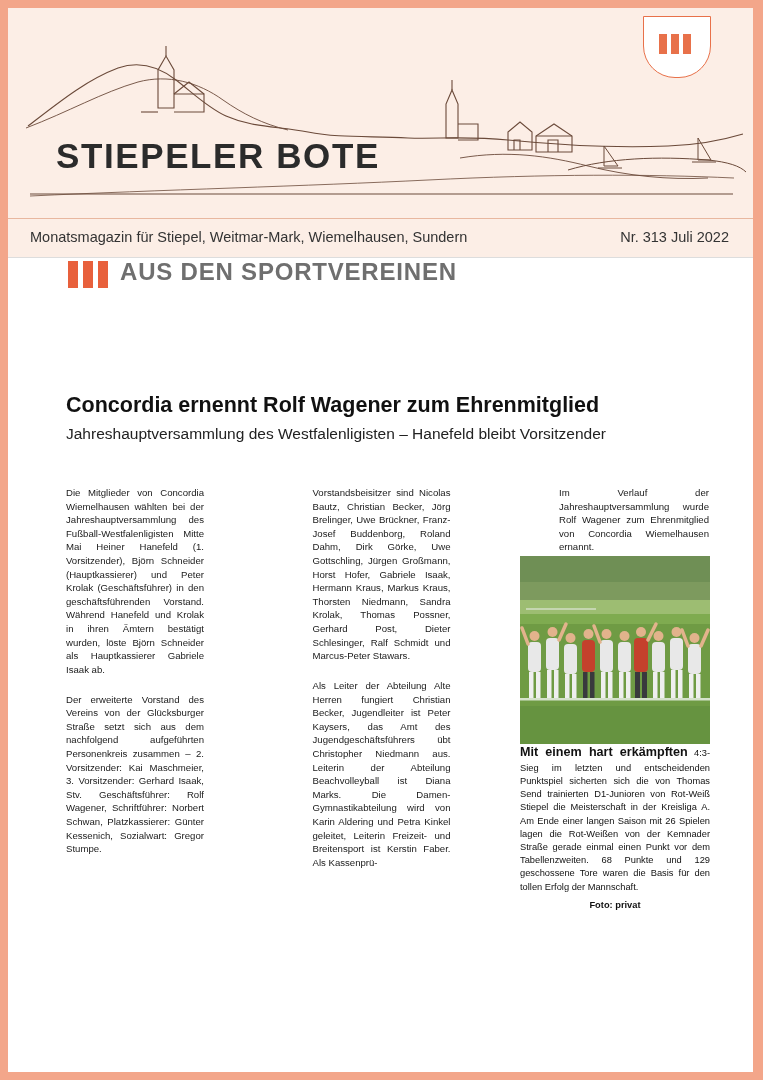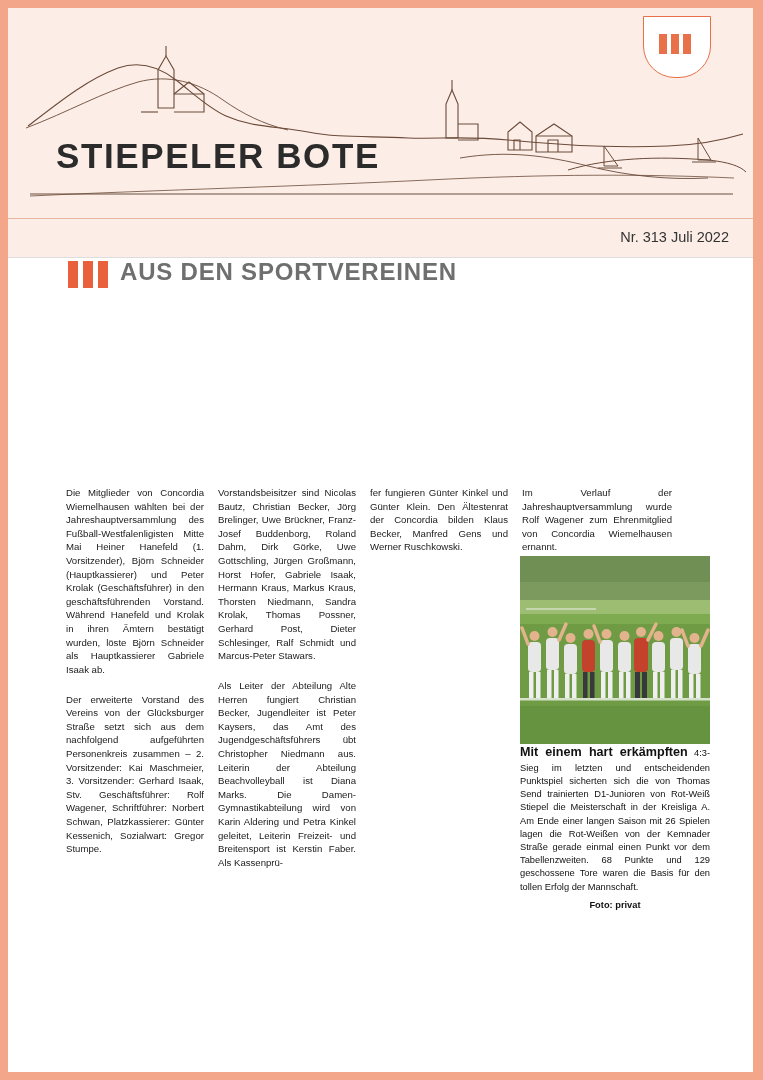--- a/index.html
+++ b/index.html
@@ -149,20 +149,21 @@
     line-height: 1.25;
   }
 
   .columns {
     position: absolute;
     left: 58px;
     top: 478px;
     width: 643px;
     display: flex;
     gap: 14px;
+    justify-content: space-between;
   }
   .col {
     width: 138px;
     font-size: 9.6px;
     line-height: 1.42;
     text-align: justify;
     color: #1a1a1a;
     hyphens: auto;
   }
   .col p {
@@ -259,44 +260,46 @@
         <i></i>
           <i></i>
           <i></i>
       </div>
     </div>
 
     <div class="masthead-title">STIEPELER BOTE</div>
   </div>
 
   <div class="subbar">
+    <div class="left">Monatsmagazin für Stiepel, Weitmar-Mark, Wiemelhausen, Sundern</div>
     <div class="right">Nr. 313 Juli 2022</div>
   </div>
 
   <div class="section-header">
     <div class="marks">
       <i></i>
         <i></i>
         <i></i>
     </div>
     <div class="title">AUS DEN SPORTVEREINEN</div>
   </div>
 
+  <div class="article">
+    <div class="headline">Concordia ernennt Rolf Wagener zum Ehrenmitglied</div>
+    <div class="subhead">Jahreshauptversammlung des Westfalenligisten – Hanefeld bleibt Vorsitzender</div>
+  </div>
 
   <div class="columns">
     <div class="col col1">
       <p>Die Mitglieder von Concordia Wiemelhausen wählten bei der Jahreshauptversammlung des Fußball-Westfalenligisten Mitte Mai Heiner Hanefeld (1. Vorsitzender), Björn Schneider (Hauptkassierer) und Peter Krolak (Geschäftsführer) in den geschäftsführenden Vorstand. Während Hanefeld und Krolak in ihren Ämtern bestätigt wurden, löste Björn Schneider als Hauptkassierer Gabriele Isaak ab.</p>
       <p>Der erweiterte Vorstand des Vereins von der Glücksburger Straße setzt sich aus dem nachfolgend aufgeführten Personenkreis zusammen – 2. Vorsitzender: Kai Maschmeier, 3. Vorsitzender: Gerhard Isaak, Stv. Geschäftsführer: Rolf Wagener, Schriftführer: Norbert Schwan, Platzkassierer: Günter Kessenich, Sozialwart: Gregor Stumpe.</p>
     </div>
     <div class="col col2">
       <p>Vorstandsbeisitzer sind Nicolas Bautz, Christian Becker, Jörg Brelinger, Uwe Brückner, Franz-Josef Buddenborg, Roland Dahm, Dirk Görke, Uwe Gottschling, Jürgen Großmann, Horst Hofer, Gabriele Isaak, Hermann Kraus, Markus Kraus, Thorsten Niedmann, Sandra Krolak, Thomas Possner, Gerhard Post, Dieter Schlesinger, Ralf Schmidt und Marcus-Peter Stawars.</p>
       <p>Als Leiter der Abteilung Alte Herren fungiert Christian Becker, Jugendleiter ist Peter Kaysers, das Amt des Jugendgeschäftsführers übt Christopher Niedmann aus. Leiterin der Abteilung Beachvolleyball ist Diana Marks. Die Damen-Gymnastikabteilung wird von Karin Aldering und Petra Kinkel geleitet, Leiterin Freizeit- und Breitensport ist Kerstin Faber. Als Kassenprü-</p>
-    </div>
-    <div class="col col3">
-      <p>fer fungieren Günter Kinkel und Günter Klein. Den Ältestenrat der Concordia bilden Klaus Becker, Manfred Gens und Werner Ruschkowski.</p>
     </div>
     <div class="col col4">
       <p>Im Verlauf der Jahreshauptversammlung wurde Rolf Wagener zum Ehrenmitglied von Concordia Wiemelhausen ernannt.</p>
     </div>
   </div>
 
   <div class="photo-col">
     <div class="photo">
       <svg viewBox="0 0 190 188" width="190" height="188" preserveAspectRatio="none">
 

